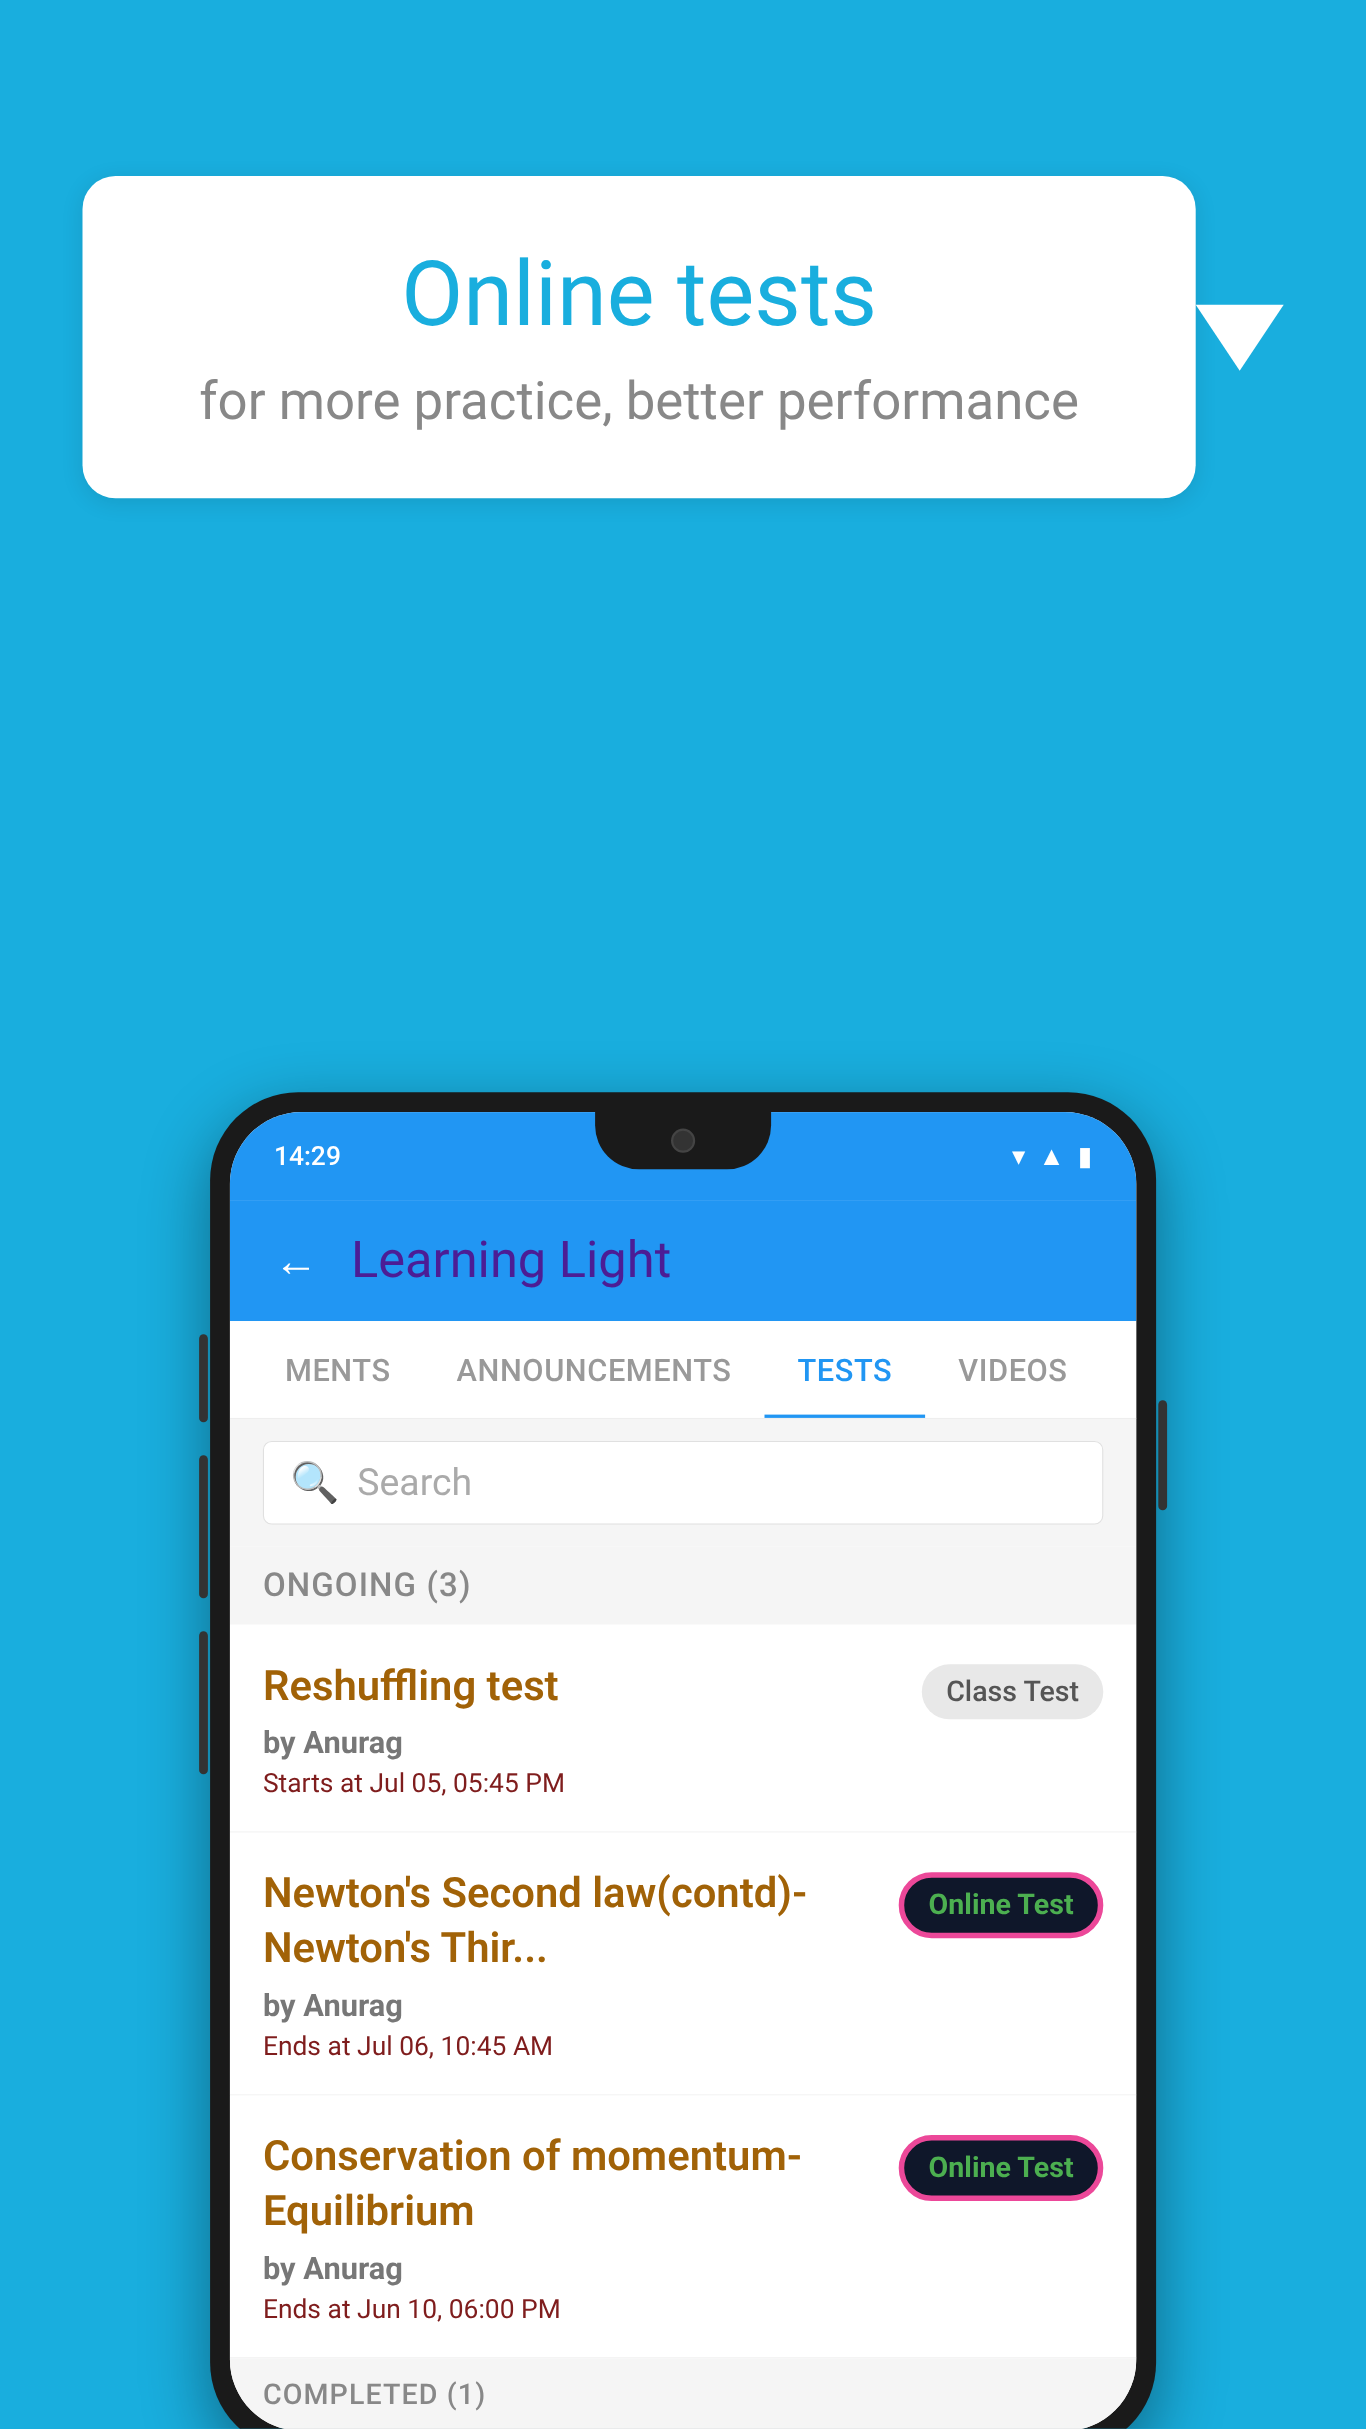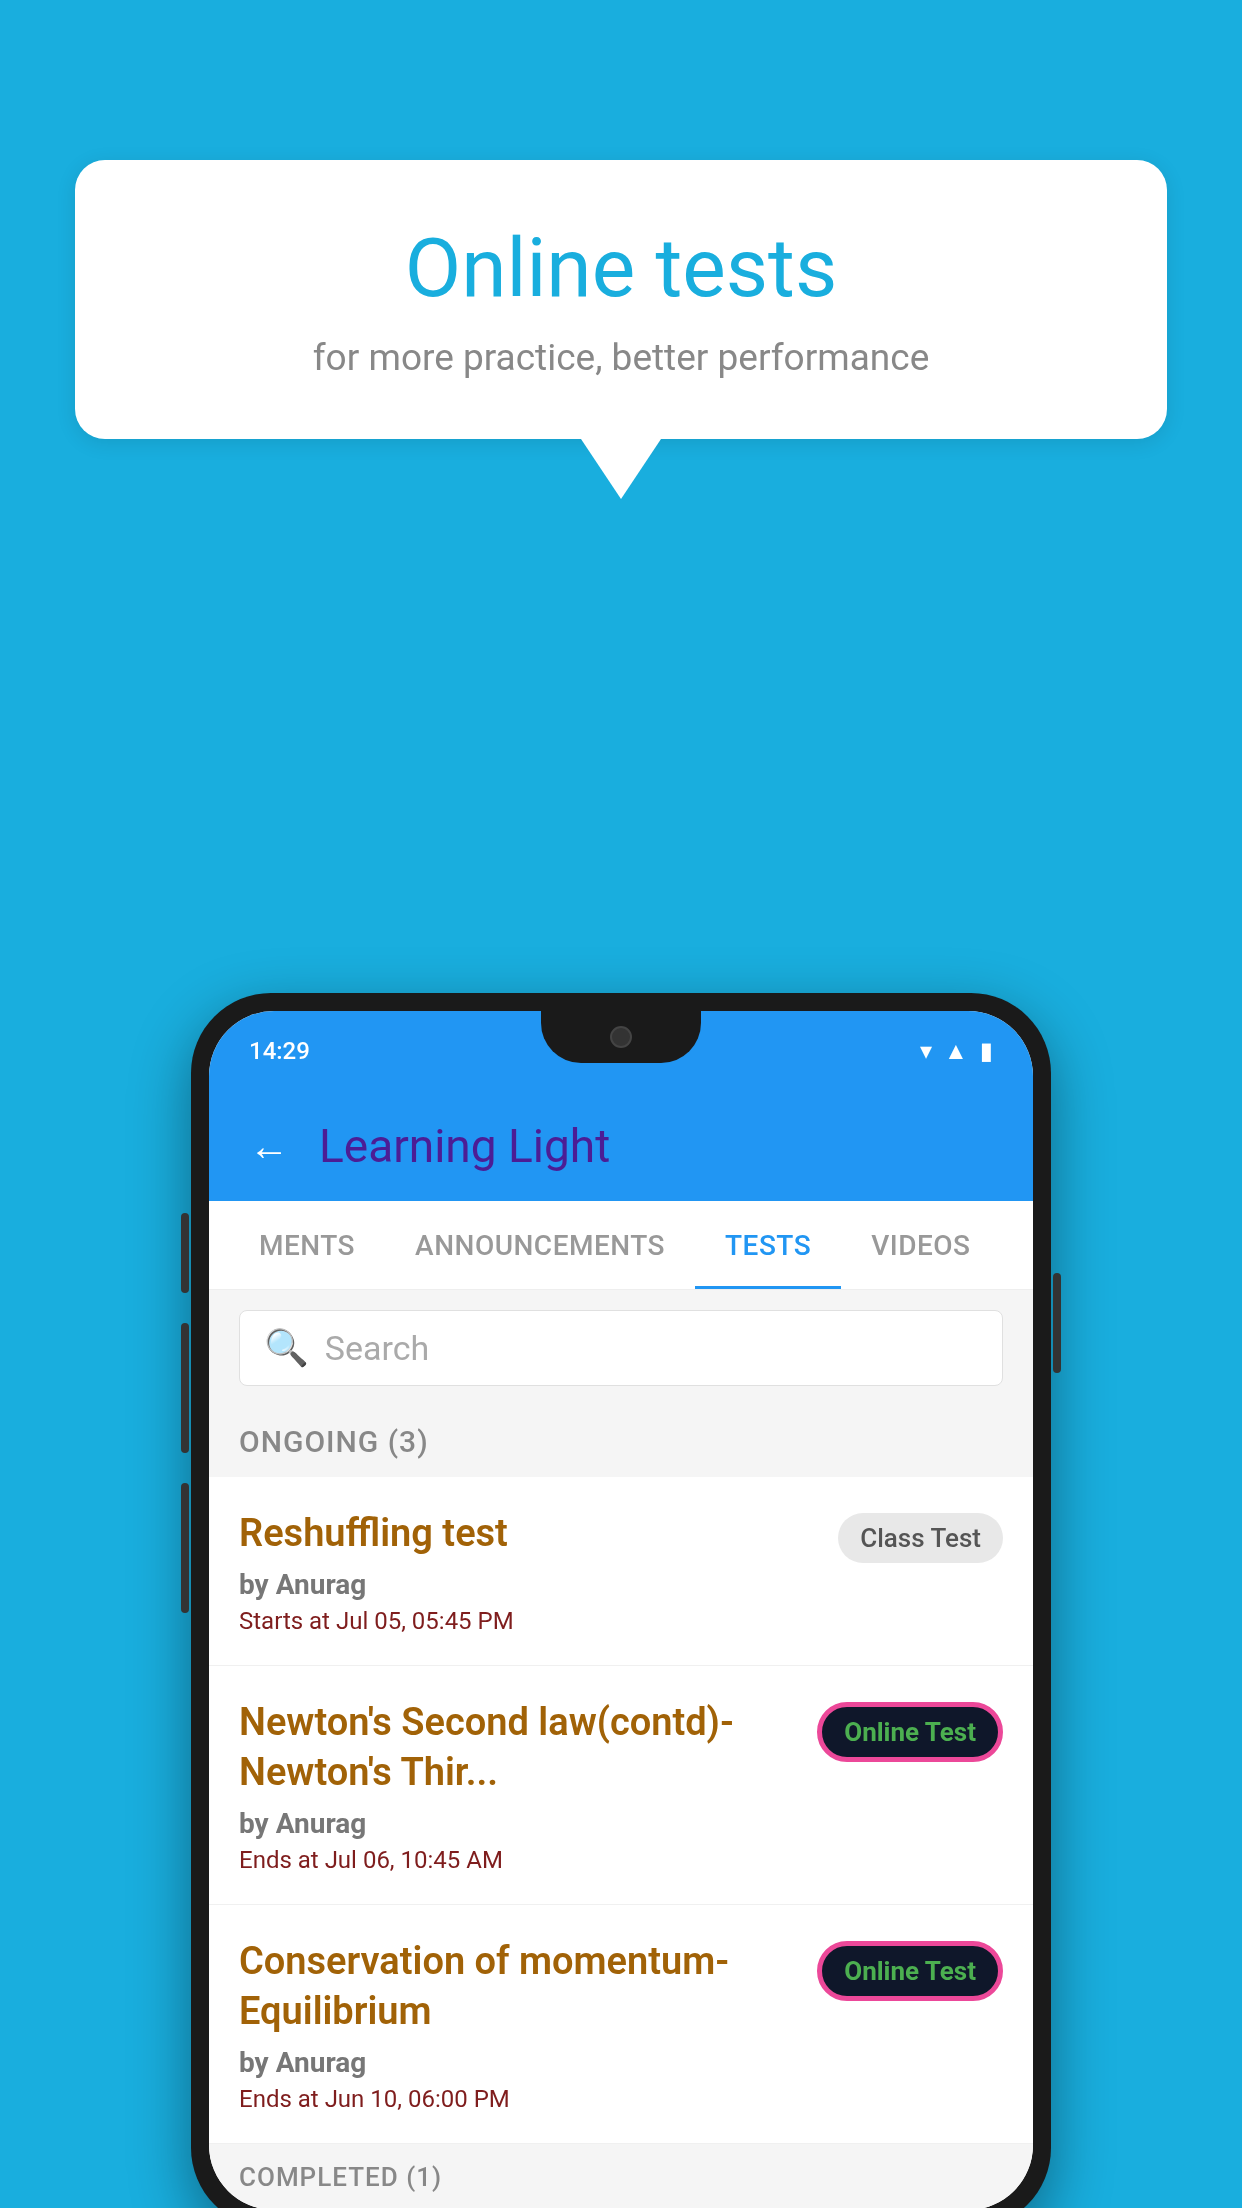--- a/index.html
+++ b/index.html
@@ -14,21 +14,21 @@
       position: relative;
     }
 
     
     .speech-bubble-container {
       position: absolute;
       top: 160px;
       left: 75px;
       right: 75px;
       display: flex;
-      flex-direction: column;
+      flex-direction: row;
       align-items: center;
     }
 
     .speech-bubble {
       background: white;
       border-radius: 30px;
       padding: 60px 80px;
       text-align: center;
       width: 100%;
       box-shadow: 0 4px 20px rgba(0,0,0,0.1);
@@ -36,21 +36,21 @@
 
     .speech-bubble-title {
       color: #19AEDE;
       font-size: 82px;
       font-weight: 400;
       margin-bottom: 20px;
     }
 
     .speech-bubble-subtitle {
       color: #888;
-      font-size: 37px;
+      font-size: 48px;
       font-weight: 400;
     }
 
     .speech-bubble-tail {
       width: 0;
       height: 0;
       border-left: 40px solid transparent;
       border-right: 40px solid transparent;
       border-top: 60px solid white;
     }

